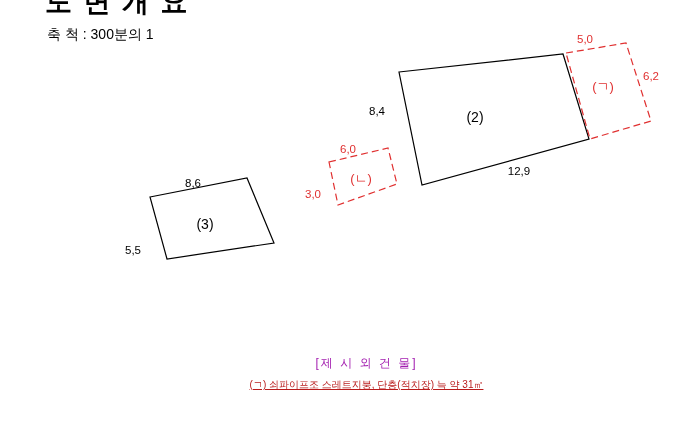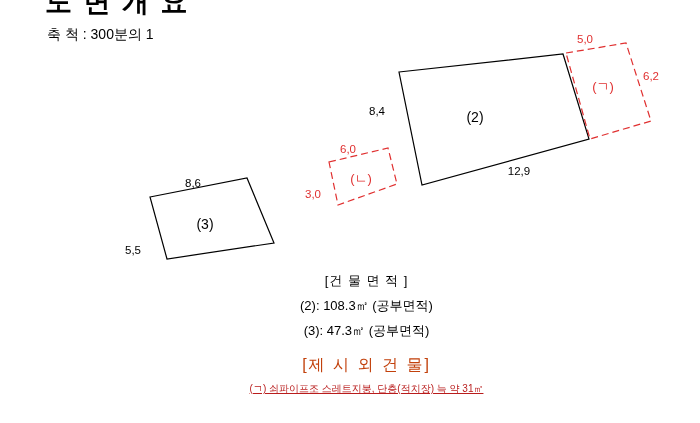--- a/index.html
+++ b/index.html
@@ -86,22 +86,22 @@
     font-size: 13px;
     color: #000;
     letter-spacing: 1px;
   }
   .legend-row {
     font-size: 13px;
     color: #000;
     margin-top: 7px;
   }
   .red-title {
-    font-size: 16px;
-    color: #c2410c;
+    font-size: 12px;
+    color: #a21caf;
     letter-spacing: 2px;
   }
   .red-row {
     font-size: 10px;
     color: #b91c1c;
     margin-top: 6px;
     white-space: nowrap;
     text-decoration: underline;
   }
 </style>
@@ -134,24 +134,19 @@
     <text class="lbl" x="160" y="187" text-anchor="middle">8,6</text>
     <text class="lbl" x="108" y="254" text-anchor="end">5,5</text>
 
     <text class="lbl-red" x="552" y="43" text-anchor="middle">5,0</text>
     <text class="lbl-red" x="618" y="80" text-anchor="middle">6,2</text>
 
     <text class="lbl-red" x="315" y="153" text-anchor="middle">6,0</text>
     <text class="lbl-red" x="288" y="198" text-anchor="end">3,0</text>
   </svg>
 
-  <div class="legend" style="top:272px;">
-    <div class="legend-title">[건 물 면 적 ]</div>
-    <div class="legend-row">(2): 108.3㎡ (공부면적)</div>
-    <div class="legend-row">(3): 47.3㎡ (공부면적)</div>
-  </div>
 
   <div class="legend" style="top:355px;">
     <div class="red-title">[제 시 외 건  물]</div>
     <div class="red-row">(ㄱ) 쇠파이프조 스레트지붕, 단층(적치장) 늑 약 31㎡</div>
   </div>
 
 </div>
 
 </body></html>

